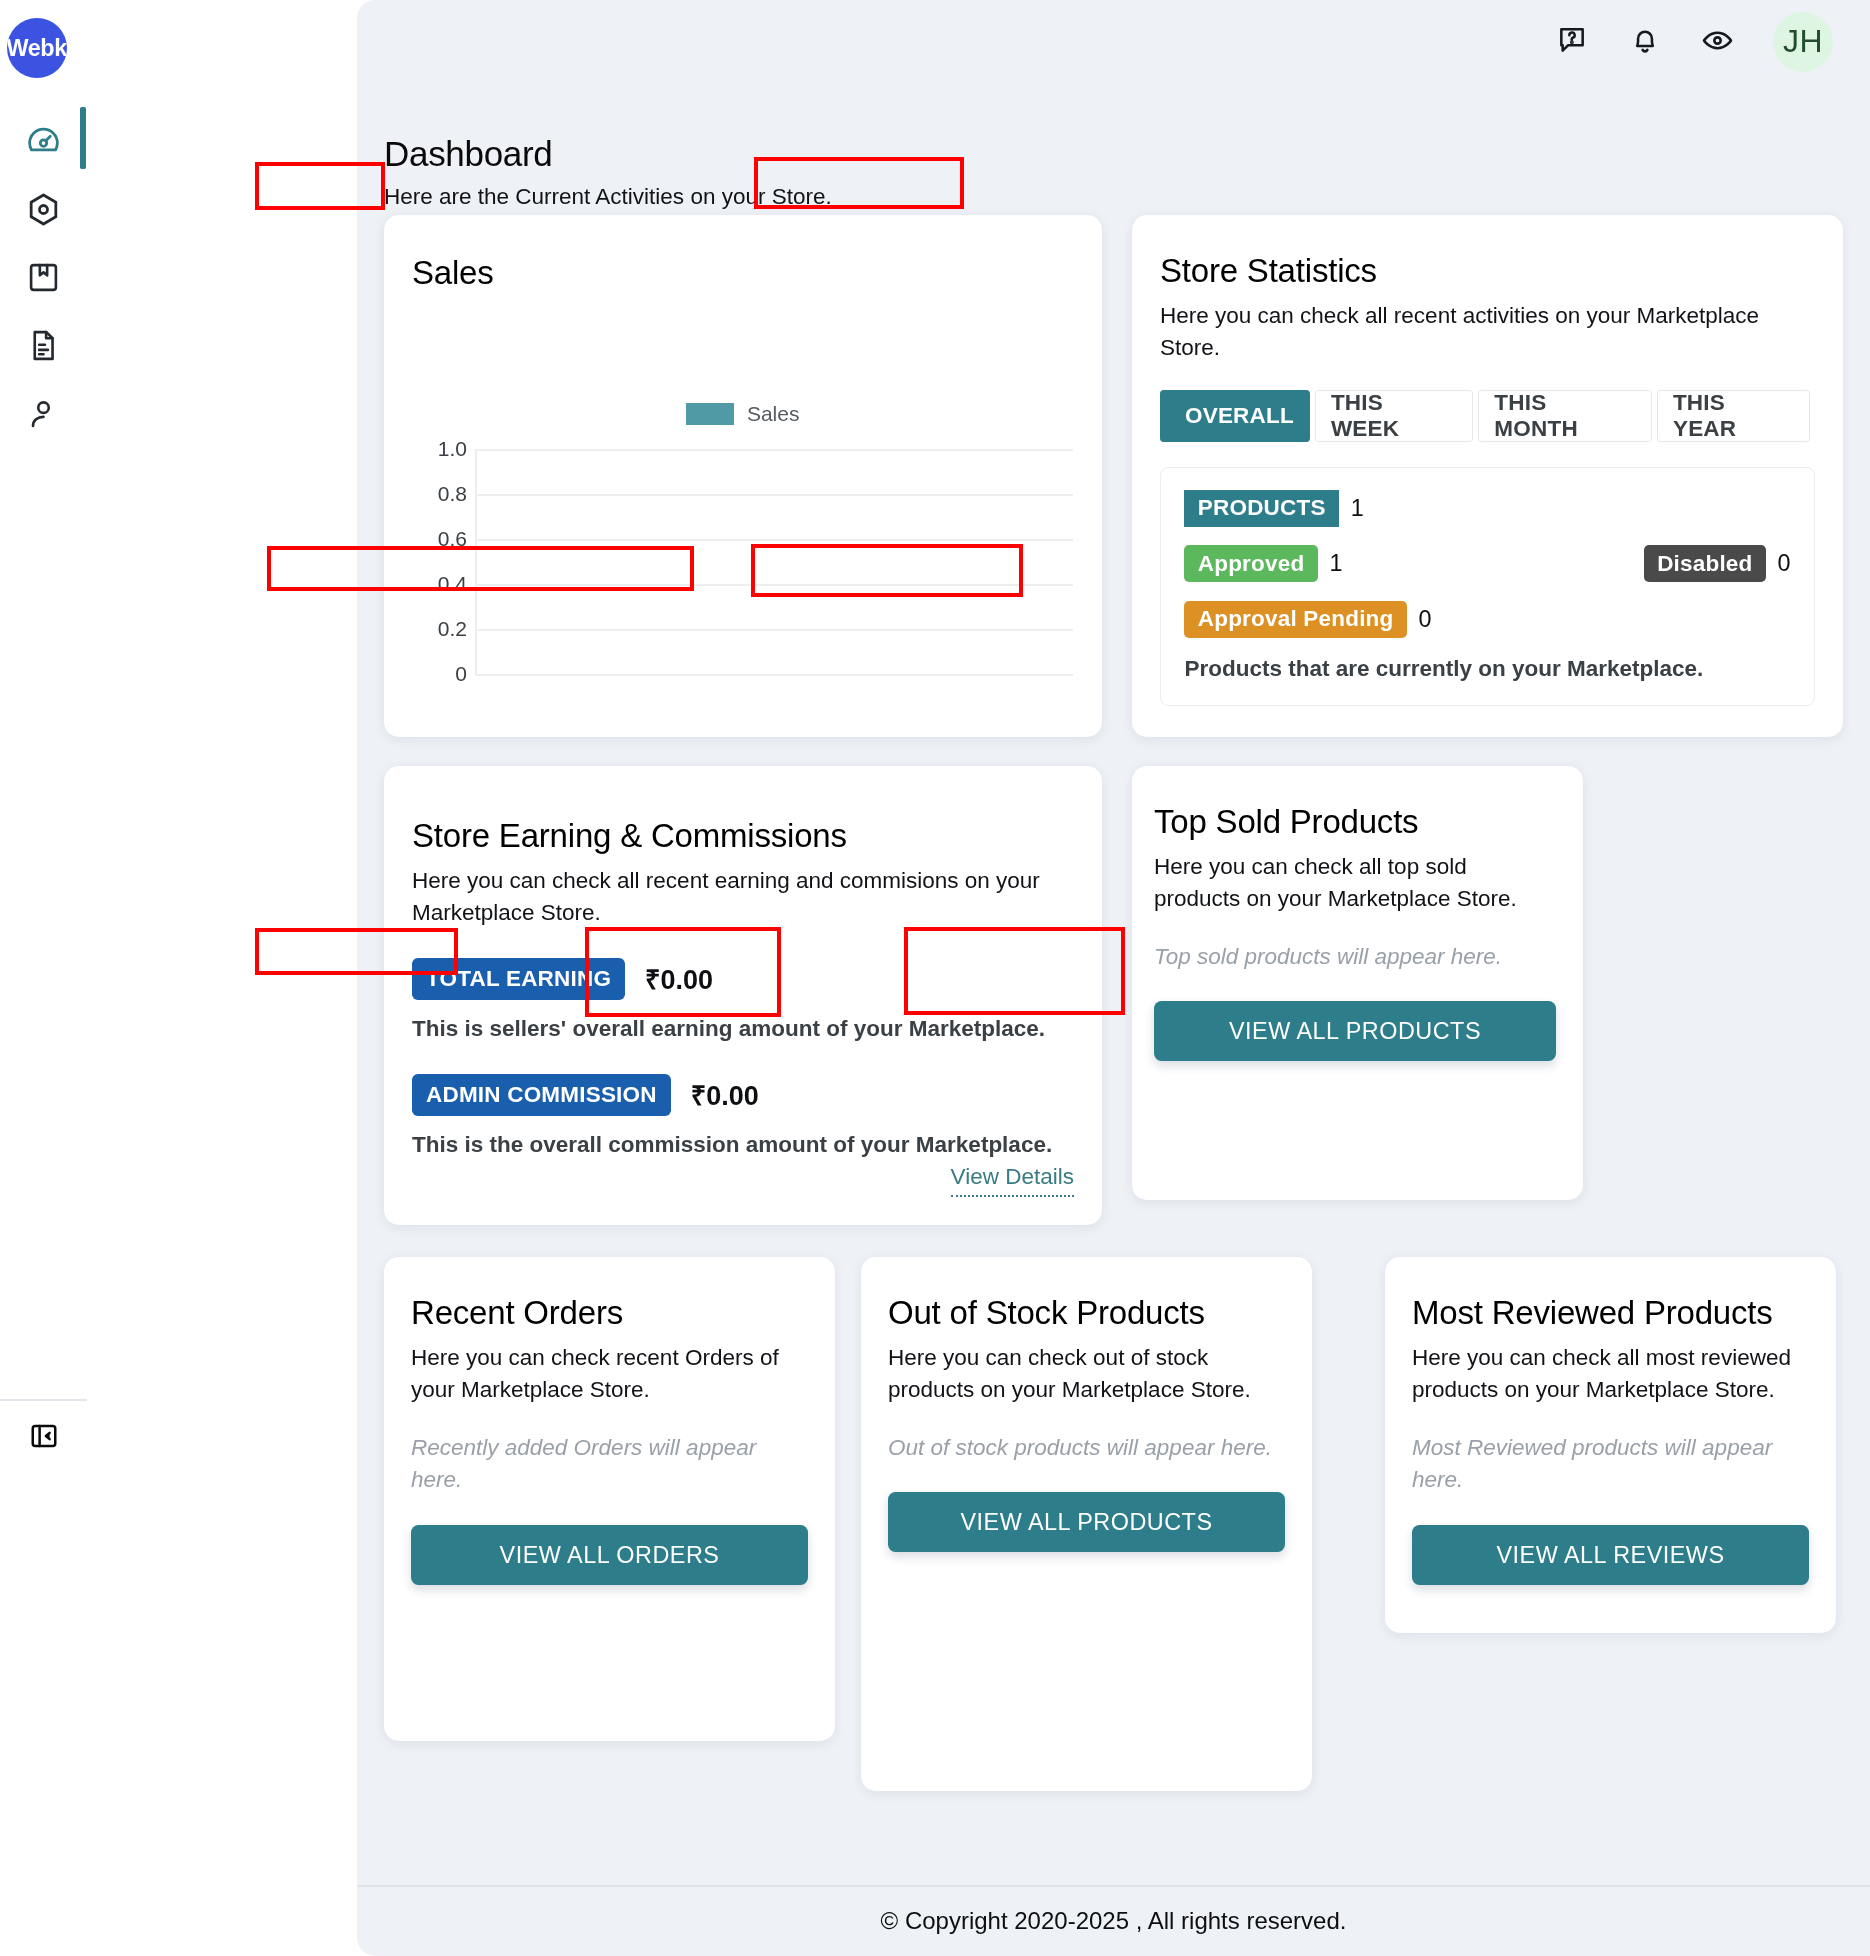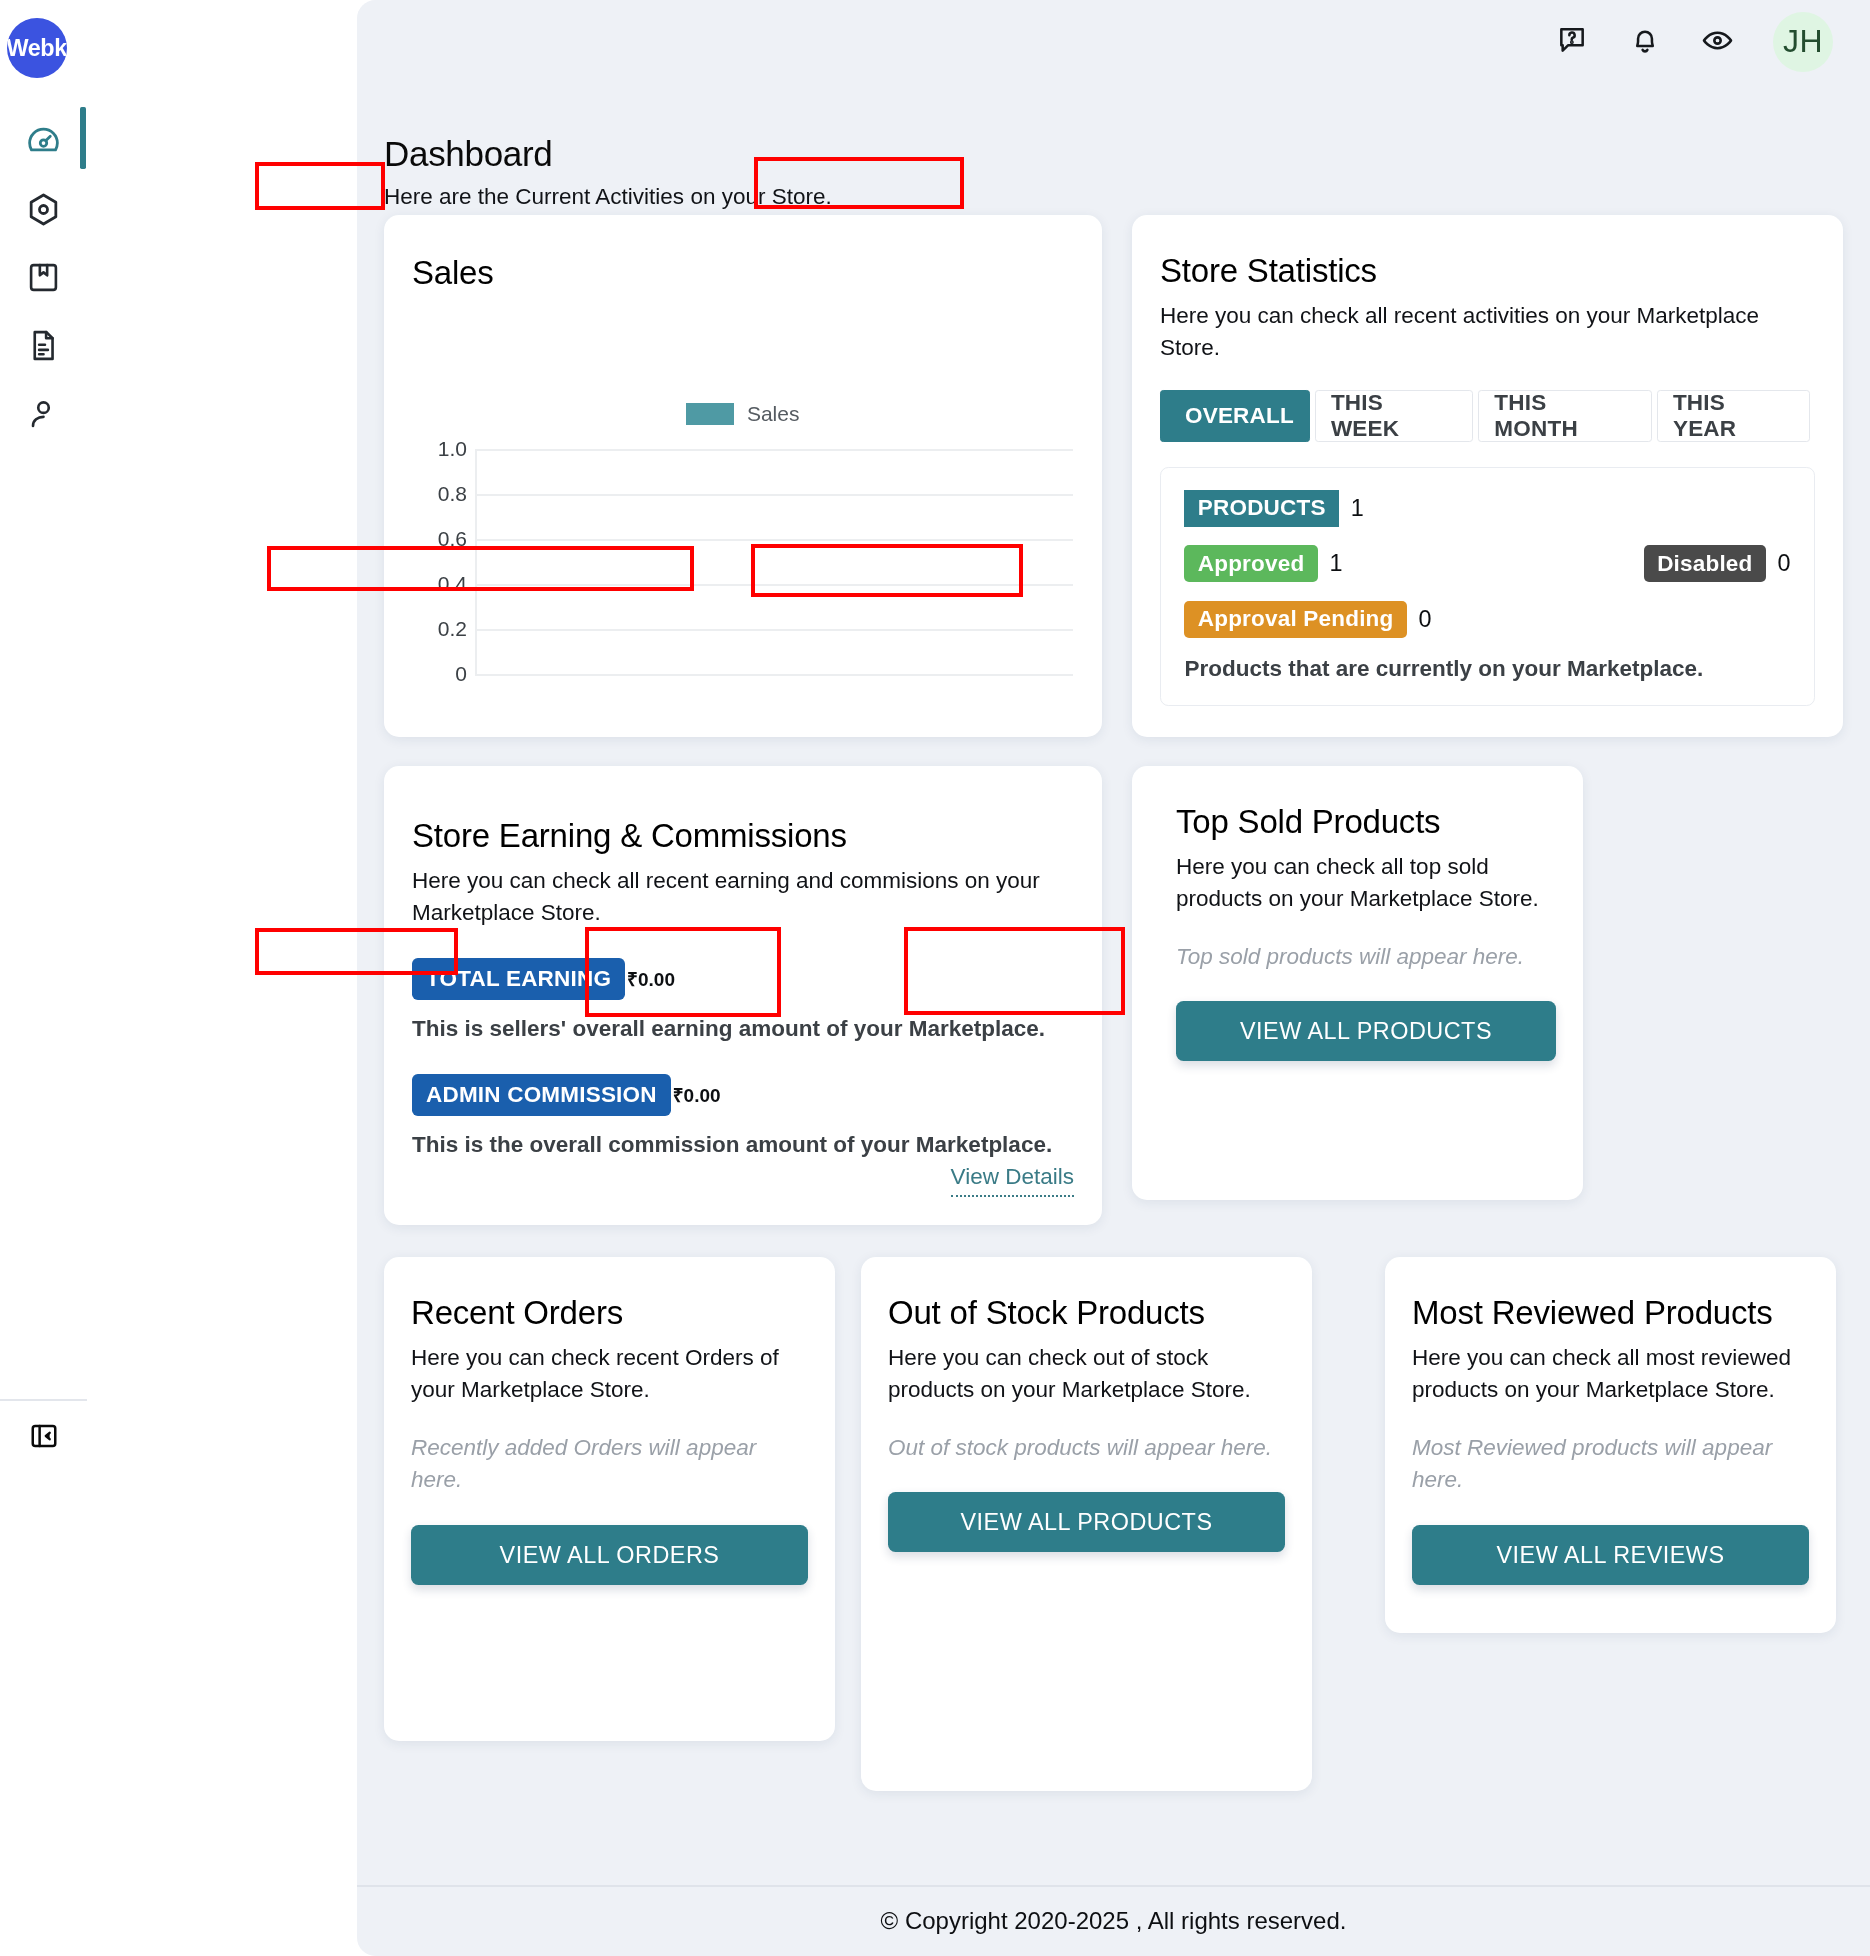--- a/index.html
+++ b/index.html
@@ -285,44 +285,44 @@
     height: 42px;
     padding: 0 14px;
     background: #1a5fad;
     color: #ffffff;
     font-size: 22.5px;
     font-weight: bold;
     border-radius: 5.8px;
     letter-spacing: 0.2px;
   }
   .earn-amt {
-    font-size: 19px;
+    font-size: 27px;
     font-weight: bold;
     color: #0d0f12;
-    margin-left: 2px;
+    margin-left: 20px;
   }
   .earn-note {
     font-size: 22.5px;
     font-weight: bold;
     color: #3b4045;
     line-height: 1.45;
     margin-top: 13.4px;
   }
   #view-details {
     position: absolute;
     right: 28px; bottom: 28px;
     font-size: 22.5px;
     color: #3a7b86;
     border-bottom: 2.5px dotted #3a7b86;
     padding-bottom: 5px;
   }
 
   
   #card-top { left: 775px; top: 766px; width: 451px; height: 434px; }
-  #top-inner { padding: 35px 27px 0 44px; }
+  #top-inner { padding: 35px 27px 0 22px; }
 
   .cta {
     display: flex;
     align-items: center;
     justify-content: center;
     height: 60px;
     background: #2e7d8a;
     color: #ffffff;
     font-size: 23.4px;
     border-radius: 7.5px;

